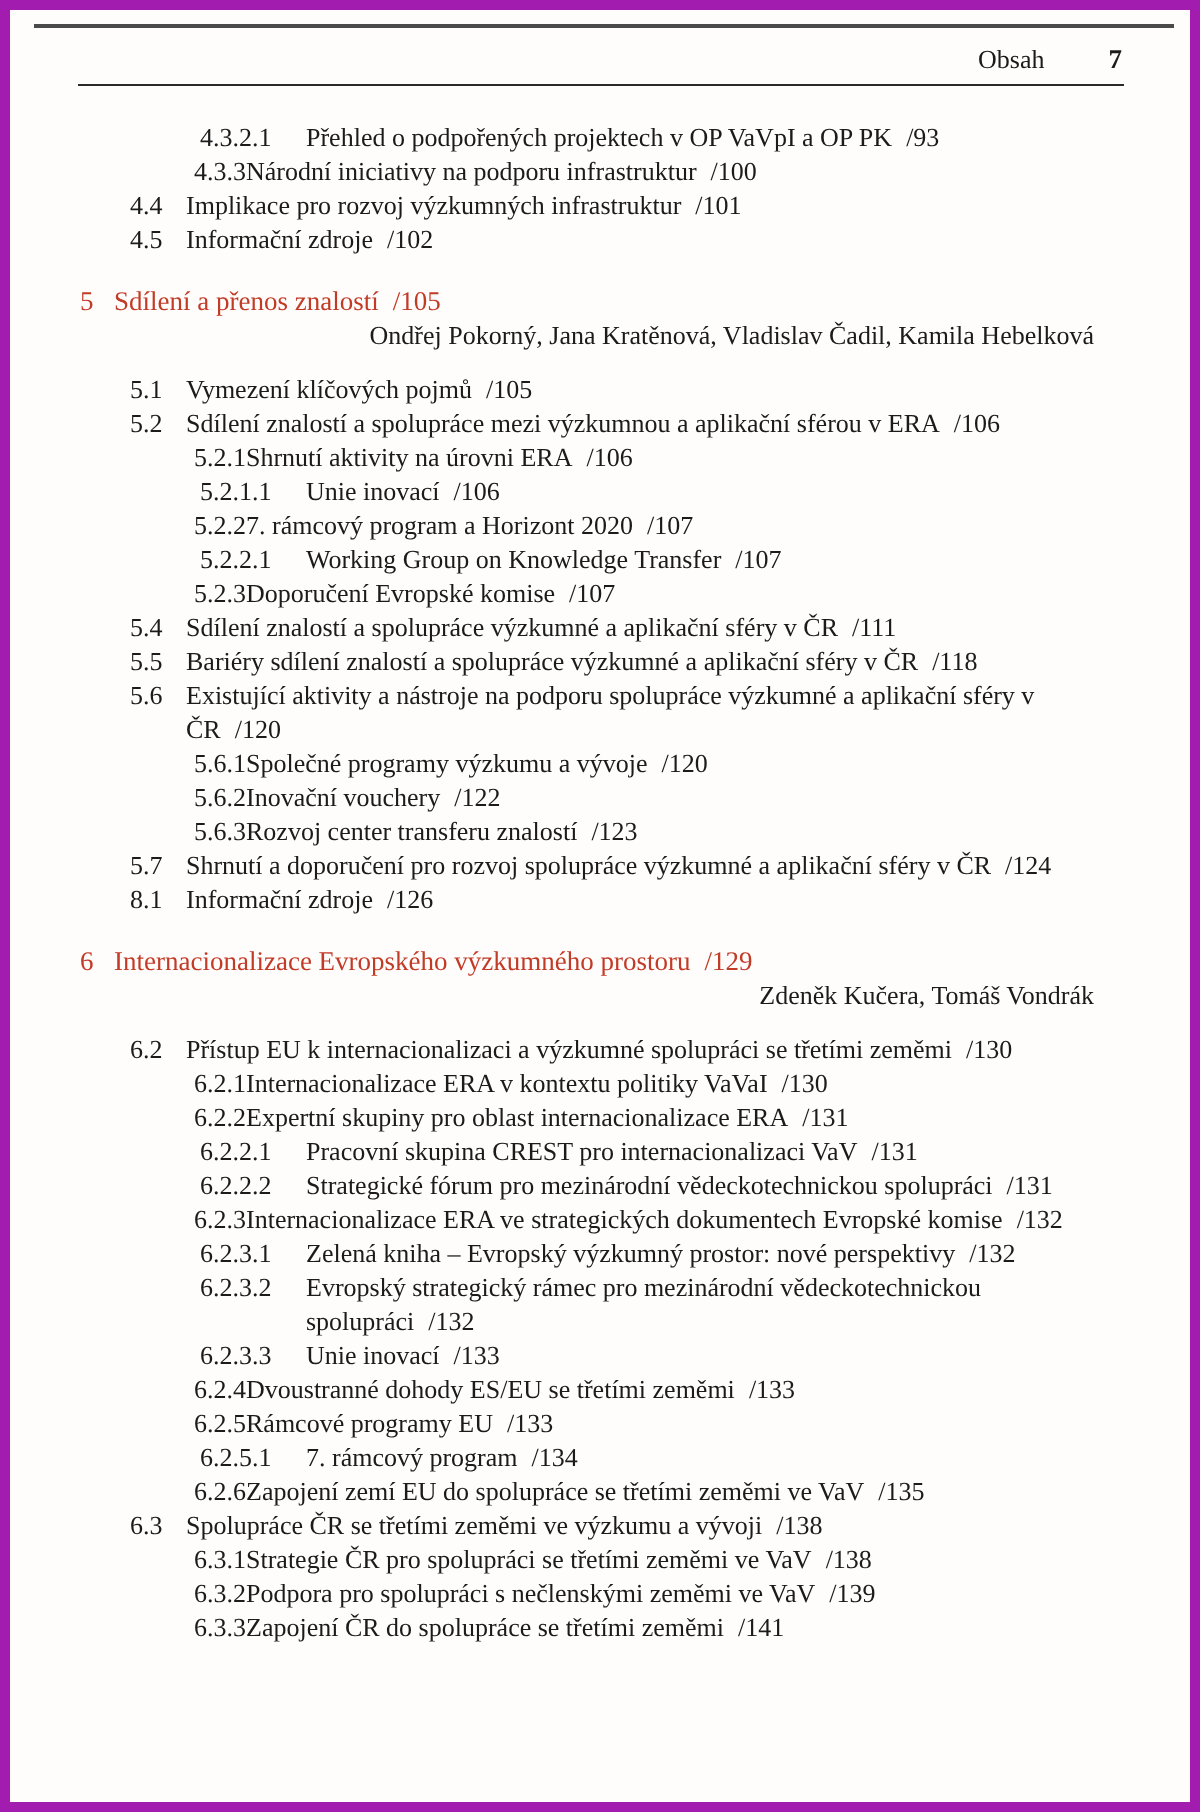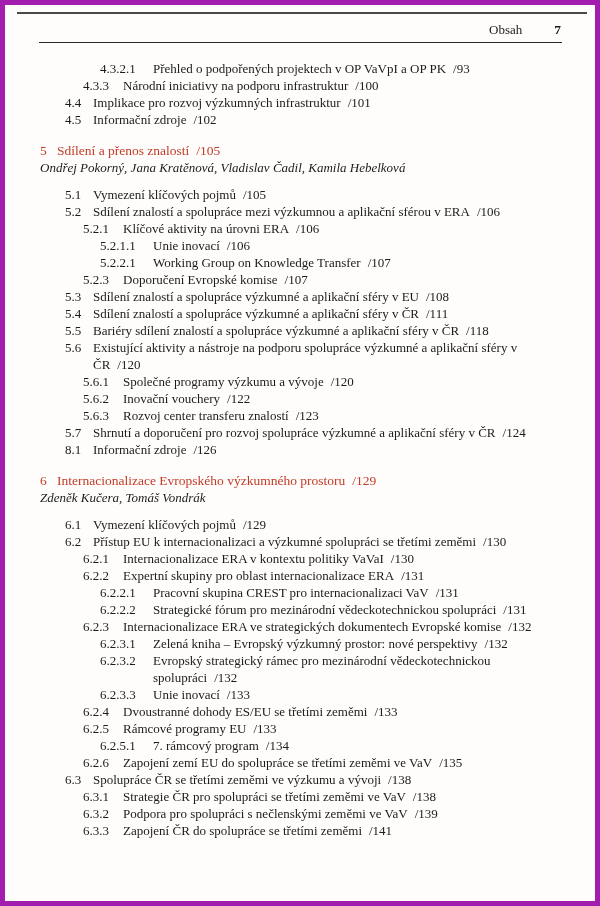--- a/index.html
+++ b/index.html
@@ -41,35 +41,35 @@
   }
   .toc {
     padding: 17px 48px 0 35px;
     font-size: 13px;
     line-height: 17px;
   }
   .row .num { display: inline-block; text-indent: 0; }
   .lvl2 { padding-left: 53px;  text-indent: -28px; }
   .lvl2 .num { width: 28px; }
   .lvl3 { padding-left: 83px;  text-indent: -40px; }
-  .lvl3 .num { width: 40px; }
+  .lvl3 .num { width: 40px; text-align: right; }
   .lvl4 { padding-left: 113px; text-indent: -53px; }
   .lvl4 .num { width: 53px; }
   .chapter {
     padding-left: 17px;
     text-indent: -17px;
     color: var(--chapter-red, #c23b26);
     font-weight: normal;
     font-size: 13.5px;
     margin-top: 14px;
   }
   .chapter .num { width: 17px; }
   .authors {
-    font-style: italic;
     margin-bottom: 10px;
+    text-align: right;
   }
   .pageref { margin-left: 7px; white-space: nowrap; }
 </style>
 </head>
 <body>
 
 <div class="page">
   <div class="scan-top-edge"></div>
   <div class="header">
     <span class="header-title">Obsah</span>
@@ -78,36 +78,35 @@
   <div class="rule"></div>
   <div class="toc" id="toc-list">
       <div class="row lvl4"><span class="num">4.3.2.1</span><span class="title">Přehled o podpořených projektech v OP VaVpI a OP PK</span><span class="pageref">/93</span></div>
       <div class="row lvl3"><span class="num">4.3.3</span><span class="title">Národní iniciativy na podporu infrastruktur</span><span class="pageref">/100</span></div>
       <div class="row lvl2"><span class="num">4.4</span><span class="title">Implikace pro rozvoj výzkumných infrastruktur</span><span class="pageref">/101</span></div>
       <div class="row lvl2"><span class="num">4.5</span><span class="title">Informační zdroje</span><span class="pageref">/102</span></div>
       <div class="row chapter"><span class="num">5</span><span class="title">Sdílení a přenos znalostí</span><span class="pageref">/105</span></div>
       <div class="authors">Ondřej Pokorný, Jana Kratěnová, Vladislav Čadil, Kamila Hebelková</div>
       <div class="row lvl2"><span class="num">5.1</span><span class="title">Vymezení klíčových pojmů</span><span class="pageref">/105</span></div>
       <div class="row lvl2"><span class="num">5.2</span><span class="title">Sdílení znalostí a spolupráce mezi výzkumnou a aplikační sférou v ERA</span><span class="pageref">/106</span></div>
-      <div class="row lvl3"><span class="num">5.2.1</span><span class="title">Klíčové aktivity na úrovni ERA</span><span class="pageref">/106</span></div>
+      <div class="row lvl3"><span class="num">5.2.1</span><span class="title">Shrnutí aktivity na úrovni ERA</span><span class="pageref">/106</span></div>
       <div class="row lvl4"><span class="num">5.2.1.1</span><span class="title">Unie inovací</span><span class="pageref">/106</span></div>
+      <div class="row lvl3"><span class="num">5.2.2</span><span class="title">7. rámcový program a Horizont 2020</span><span class="pageref">/107</span></div>
       <div class="row lvl4"><span class="num">5.2.2.1</span><span class="title">Working Group on Knowledge Transfer</span><span class="pageref">/107</span></div>
       <div class="row lvl3"><span class="num">5.2.3</span><span class="title">Doporučení Evropské komise</span><span class="pageref">/107</span></div>
-      <div class="row lvl2"><span class="num">5.3</span><span class="title">Sdílení znalostí a spolupráce výzkumné a aplikační sféry v EU</span><span class="pageref">/108</span></div>
       <div class="row lvl2"><span class="num">5.4</span><span class="title">Sdílení znalostí a spolupráce výzkumné a aplikační sféry v ČR</span><span class="pageref">/111</span></div>
       <div class="row lvl2"><span class="num">5.5</span><span class="title">Bariéry sdílení znalostí a spolupráce výzkumné a aplikační sféry v ČR</span><span class="pageref">/118</span></div>
       <div class="row lvl2"><span class="num">5.6</span><span class="title">Existující aktivity a nástroje na podporu spolupráce výzkumné a aplikační sféry v ČR</span><span class="pageref">/120</span></div>
       <div class="row lvl3"><span class="num">5.6.1</span><span class="title">Společné programy výzkumu a vývoje</span><span class="pageref">/120</span></div>
       <div class="row lvl3"><span class="num">5.6.2</span><span class="title">Inovační vouchery</span><span class="pageref">/122</span></div>
       <div class="row lvl3"><span class="num">5.6.3</span><span class="title">Rozvoj center transferu znalostí</span><span class="pageref">/123</span></div>
       <div class="row lvl2"><span class="num">5.7</span><span class="title">Shrnutí a doporučení pro rozvoj spolupráce výzkumné a aplikační sféry v ČR</span><span class="pageref">/124</span></div>
       <div class="row lvl2"><span class="num">8.1</span><span class="title">Informační zdroje</span><span class="pageref">/126</span></div>
       <div class="row chapter"><span class="num">6</span><span class="title">Internacionalizace Evropského výzkumného prostoru</span><span class="pageref">/129</span></div>
       <div class="authors">Zdeněk Kučera, Tomáš Vondrák</div>
-      <div class="row lvl2"><span class="num">6.1</span><span class="title">Vymezení klíčových pojmů</span><span class="pageref">/129</span></div>
       <div class="row lvl2"><span class="num">6.2</span><span class="title">Přístup EU k internacionalizaci a výzkumné spolupráci se třetími zeměmi</span><span class="pageref">/130</span></div>
       <div class="row lvl3"><span class="num">6.2.1</span><span class="title">Internacionalizace ERA v kontextu politiky VaVaI</span><span class="pageref">/130</span></div>
       <div class="row lvl3"><span class="num">6.2.2</span><span class="title">Expertní skupiny pro oblast internacionalizace ERA</span><span class="pageref">/131</span></div>
       <div class="row lvl4"><span class="num">6.2.2.1</span><span class="title">Pracovní skupina CREST pro internacionalizaci VaV</span><span class="pageref">/131</span></div>
       <div class="row lvl4"><span class="num">6.2.2.2</span><span class="title">Strategické fórum pro mezinárodní vědeckotechnickou spolupráci</span><span class="pageref">/131</span></div>
       <div class="row lvl3"><span class="num">6.2.3</span><span class="title">Internacionalizace ERA ve strategických dokumentech Evropské komise</span><span class="pageref">/132</span></div>
       <div class="row lvl4"><span class="num">6.2.3.1</span><span class="title">Zelená kniha – Evropský výzkumný prostor: nové perspektivy</span><span class="pageref">/132</span></div>
       <div class="row lvl4"><span class="num">6.2.3.2</span><span class="title">Evropský strategický rámec pro mezinárodní vědeckotechnickou spolupráci</span><span class="pageref">/132</span></div>
       <div class="row lvl4"><span class="num">6.2.3.3</span><span class="title">Unie inovací</span><span class="pageref">/133</span></div>
       <div class="row lvl3"><span class="num">6.2.4</span><span class="title">Dvoustranné dohody ES/EU se třetími zeměmi</span><span class="pageref">/133</span></div>

